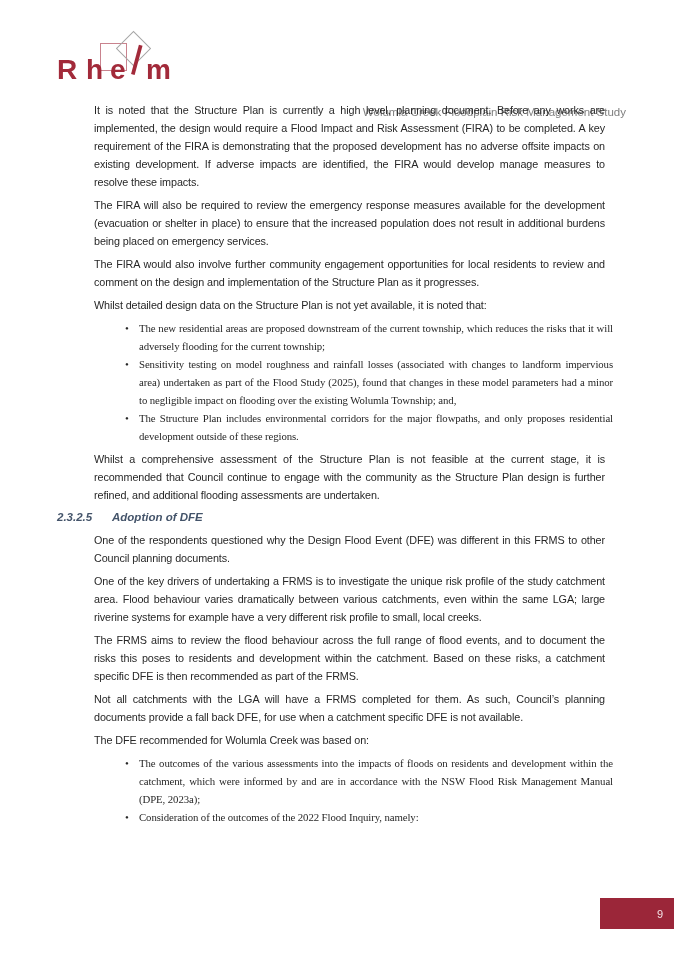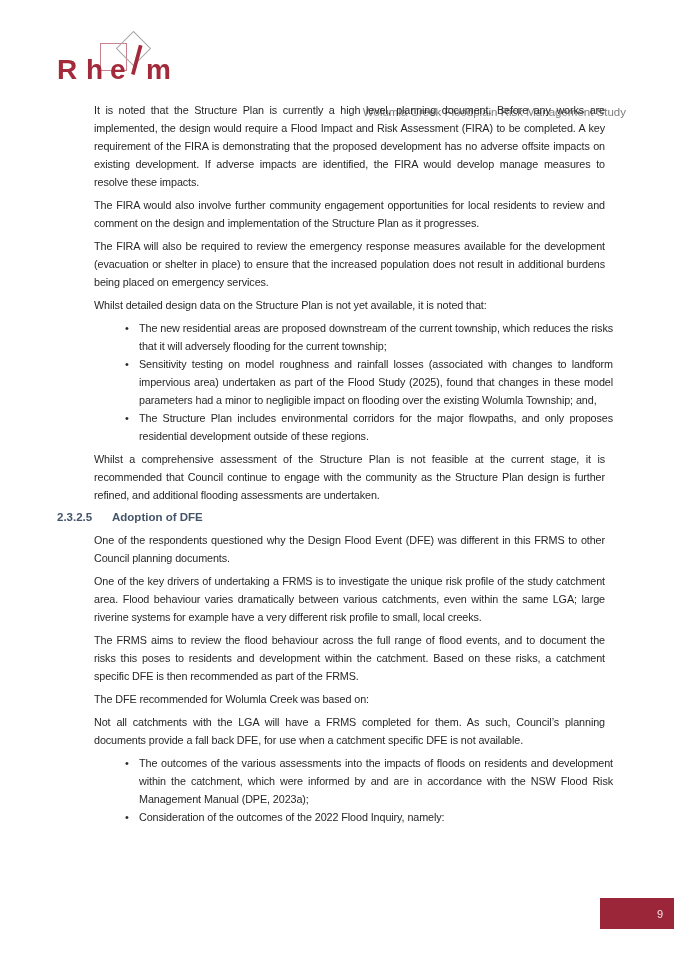--- a/index.html
+++ b/index.html
@@ -39,34 +39,34 @@
   }
 
   
   .content { position:absolute; top:101px; left:57px; width:556px; color:#272727; }
   .content p {
     margin:0 8px 5px 37px;
     font-size:10.8px; letter-spacing:-0.1px; line-height:18px;
     text-align:justify;
   }
   .content ul {
-    list-style:none; margin:0 0 5px 37px; padding:0 0 0 31px;
+    list-style:none; margin:0 0 5px 37px; padding:0 0 0 31px;font-family:Liberation Serif, serif;
   }
   .content li {
     position:relative; padding-left:14px;
     font-size:10.8px; letter-spacing:-0.1px; line-height:18px;
     text-align:justify;
   }
   .content li::before {
     content:"\2022"; position:absolute; left:0; top:0;
     font-size:11px; color:#272727;
   }
   .section-heading {
     margin:4px 0 5px 0; color:#44546A;
-    font-size:11.5px; font-weight:600;
+    font-size:11.5px; font-style:italic; font-weight:600;
     letter-spacing:0; line-height:17px;
   }
   .section-heading .num { display:inline-block; width:55px; font-weight:600; }
 
   
   .page-number-badge {
     position:absolute; right:1px; bottom:24px; width:74px; height:31px;
     background:#9B2639; color:#F2E2E5; box-sizing:border-box;
     display:flex; align-items:center; justify-content:flex-end;
     padding-right:11px; font-size:11px;
@@ -85,41 +85,41 @@
       <span class="letter lh">h</span>
       <span class="letter le">e</span>
       <span class="letter ll">l</span>
       <span class="letter lm">m</span>
     </div>
     <div class="doc-title">Wolumla Creek Floodplain Risk Management Study</div>
   </div>
 
   <div class="content">
     <p>It is noted that the Structure Plan is currently a high level, planning document. Before any works are implemented, the design would require a Flood Impact and Risk Assessment (FIRA) to be completed. A key requirement of the FIRA is demonstrating that the proposed development has no adverse offsite impacts on existing development. If adverse impacts are identified, the FIRA would develop manage measures to resolve these impacts.</p>
+    <p>The FIRA will also be required to review the emergency response measures available for the development (evacuation or shelter in place) to ensure that the increased population does not result in additional burdens being placed on emergency services.</p>
     <p>The FIRA would also involve further community engagement opportunities for local residents to review and comment on the design and implementation of the Structure Plan as it progresses.</p>
-    <p>The FIRA will also be required to review the emergency response measures available for the development (evacuation or shelter in place) to ensure that the increased population does not result in additional burdens being placed on emergency services.</p>
     <p>Whilst detailed design data on the Structure Plan is not yet available, it is noted that:</p>
 
     <ul>
       <li>The new residential areas are proposed downstream of the current township, which reduces the risks that it will adversely flooding for the current township;</li>
       <li>Sensitivity testing on model roughness and rainfall losses (associated with changes to landform impervious area) undertaken as part of the Flood Study (2025), found that changes in these model parameters had a minor to negligible impact on flooding over the existing Wolumla Township; and,</li>
       <li>The Structure Plan includes environmental corridors for the major flowpaths, and only proposes residential development outside of these regions.</li>
     </ul>
 
     <p>Whilst a comprehensive assessment of the Structure Plan is not feasible at the current stage, it is recommended that Council continue to engage with the community as the Structure Plan design is further refined, and additional flooding assessments are undertaken.</p>
 
     <div class="section-heading">
       <span class="num">2.3.2.5</span><span>Adoption of DFE</span>
     </div>
 
     <p>One of the respondents questioned why the Design Flood Event (DFE) was different in this FRMS to other Council planning documents.</p>
     <p>One of the key drivers of undertaking a FRMS is to investigate the unique risk profile of the study catchment area. Flood behaviour varies dramatically between various catchments, even within the same LGA; large riverine systems for example have a very different risk profile to small, local creeks.</p>
     <p>The FRMS aims to review the flood behaviour across the full range of flood events, and to document the risks this poses to residents and development within the catchment. Based on these risks, a catchment specific DFE is then recommended as part of the FRMS.</p>
+    <p>Not all catchments with the LGA will have a FRMS completed for them. As such, Council’s planning documents provide a fall back DFE, for use when a catchment specific DFE is not available.</p>
     <p>The DFE recommended for Wolumla Creek was based on:</p>
-    <p>Not all catchments with the LGA will have a FRMS completed for them. As such, Council’s planning documents provide a fall back DFE, for use when a catchment specific DFE is not available.</p>
 
     <ul>
       <li>The outcomes of the various assessments into the impacts of floods on residents and development within the catchment, which were informed by and are in accordance with the NSW Flood Risk Management Manual (DPE, 2023a);</li>
       <li>Consideration of the outcomes of the 2022 Flood Inquiry, namely:</li>
     </ul>
   </div>
 
   <div class="page-number-badge">
     <span>9</span>
   </div>

